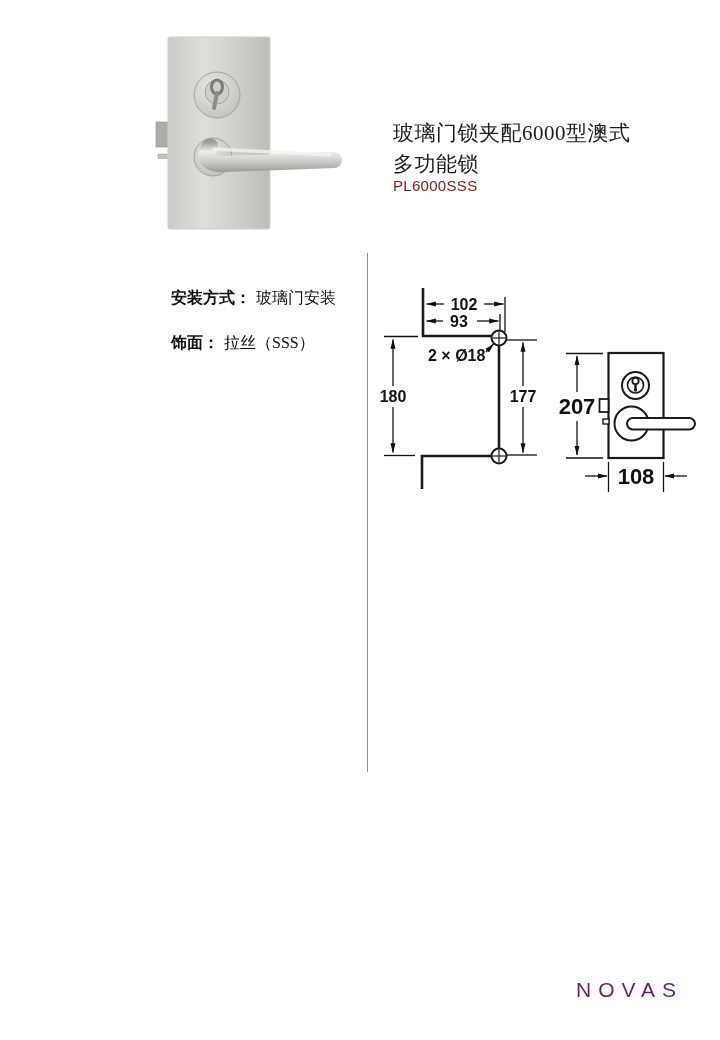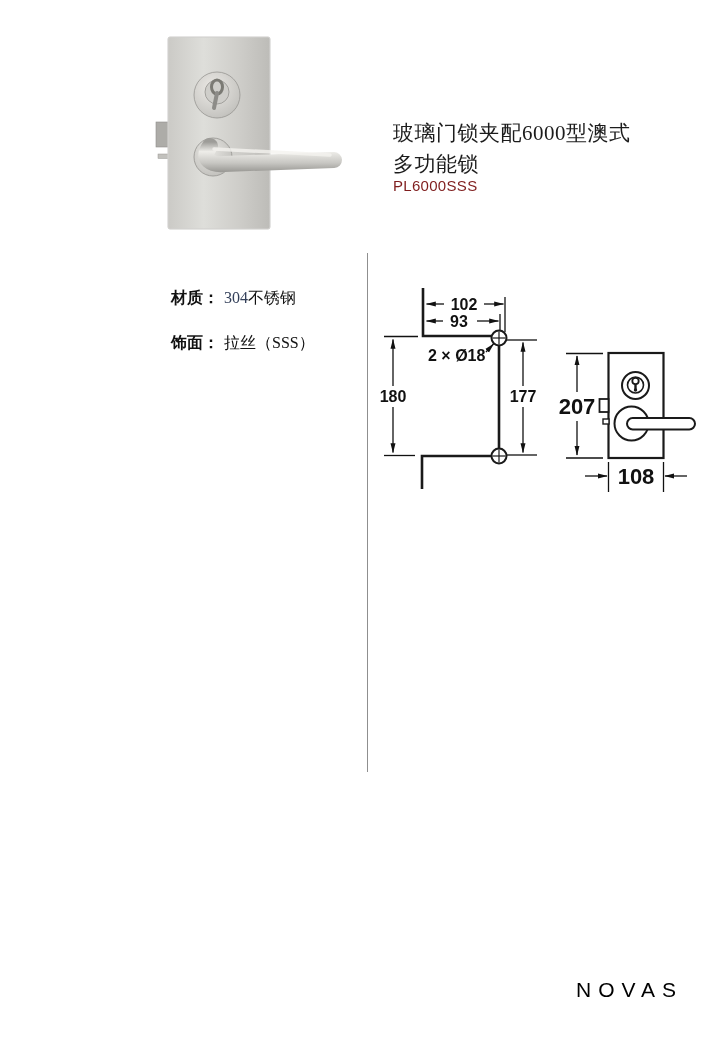--- a/index.html
+++ b/index.html
@@ -30,21 +30,21 @@
   
   .divider{position:absolute;left:367px;top:253px;width:1px;height:519px;background:#8f8f8f;}
   
   .drawing{position:absolute;left:375px;top:275px;width:335px;height:225px;}
   .drawing text{font-family:"Liberation Sans",sans-serif;font-weight:bold;fill:#111;}
   .dim-s{font-size:16px;}
   .dim-l{font-size:22px;}
   
   .logo{
     position:absolute;left:576px;top:978px;
-    font-size:21px;letter-spacing:7px;color:#000000;font-weight:300;
+    font-size:21px;letter-spacing:7px;color:#701a75;font-weight:300;
   }
 </style>
 </head>
 <body>
 
 <svg class="photo" viewBox="0 0 210 215" xmlns="http://www.w3.org/2000/svg">
   <defs>
     <linearGradient id="plateG" x1="0" y1="0" x2="1" y2="0">
       <stop offset="0" stop-color="#cbcac6"></stop>
       <stop offset="0.35" stop-color="#dededa"></stop>
@@ -89,21 +89,21 @@
     <path d="M72,124 C62,138 74,143 86,142 L196,138" fill="none" stroke="url(#barG)" stroke-width="16" stroke-linecap="round"></path>
     <path d="M76,127 L192,133" fill="none" stroke="#f4f3ef" stroke-width="3.5" stroke-linecap="round" opacity="0.8"></path>
   </g>
 </svg>
 
 <div class="title">玻璃门锁夹配6000型澳式多功能锁</div>
 <div class="model">PL6000SSS</div>
 
 <div class="specs">
   <div class="spec-row">
-    <span class="spec-label">材质：</span><span class="spec-value num">304</span><span>不锈钢</span>
+    <span class="spec-label">安装方式：</span><span class="spec-value">玻璃门安装</span>
   </div>
   <div class="spec-row">
     <span class="spec-label">饰面：</span><span class="spec-value underline">拉丝</span><span>（SSS）</span>
   </div>
 </div>
 
 <div class="divider"></div>
 
 <svg class="drawing" viewBox="375 275 335 225" xmlns="http://www.w3.org/2000/svg">
   <defs>

